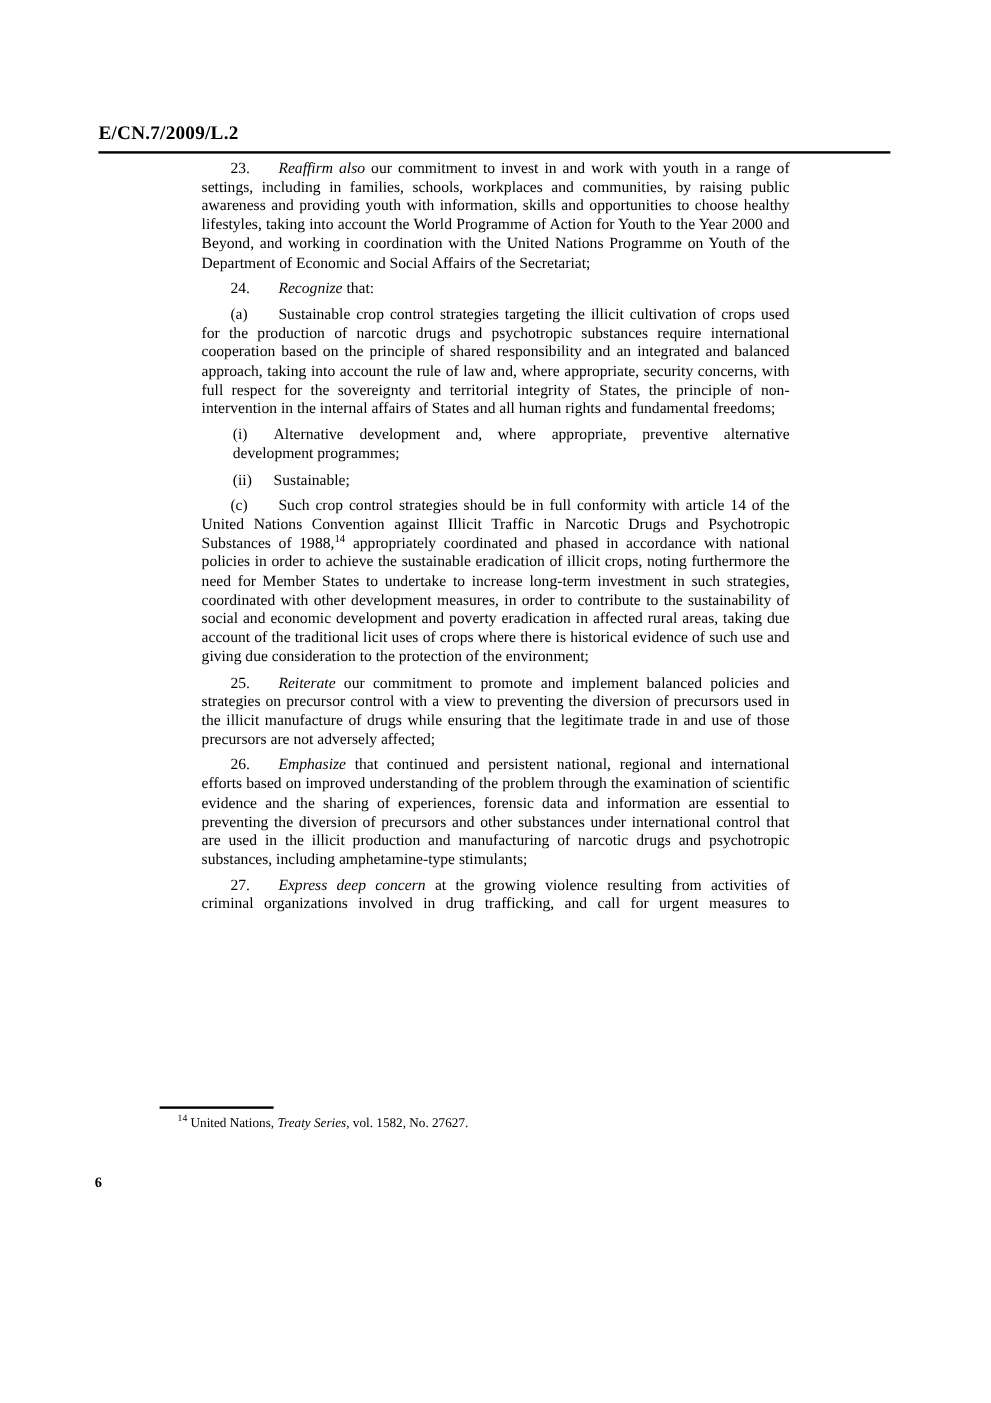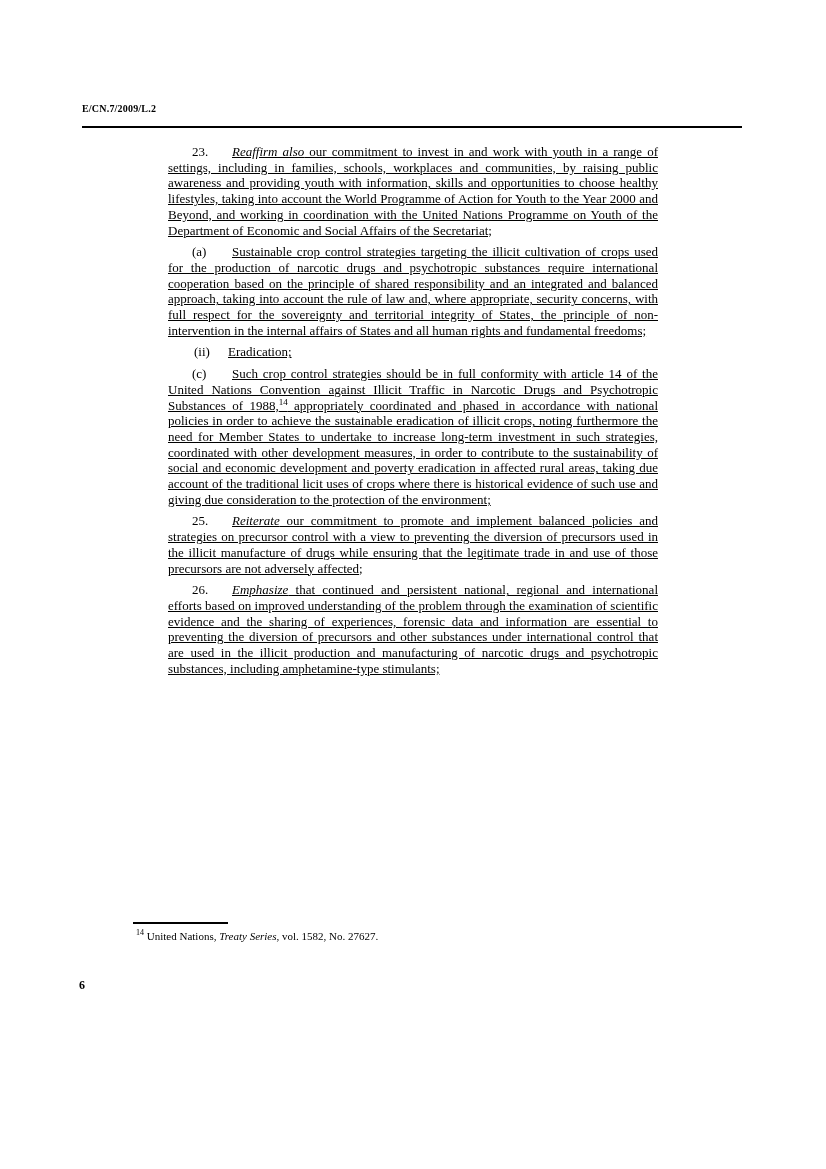--- a/index.html
+++ b/index.html
@@ -13,40 +13,39 @@
     height: 1169px;
     background: #ffffff;
     color: #000000;
     font-family: "Liberation Serif", "DejaVu Serif", serif;
     overflow: hidden;
   }
   .doc-symbol {
     position: absolute;
     left: 82px;
     top: 103px;
-    font-size: 10px;
+    font-size: 16px;
     font-weight: bold;
     letter-spacing: 0.2px;
   }
   .header-rule {
     position: absolute;
     left: 82px;
     top: 126px;
     width: 660px;
     height: 2px;
     background: #000000;
   }
   .doc-body {
     position: absolute;
     left: 168px;
-    top: 144px;
+    top: 132px;
     width: 490px;
     font-size: 13px;
     line-height: 15.7px;
-    text-decoration: underline;
   }
   .para {
     margin: 0 0 6px 0;
     text-align: justify;
     text-indent: 24px;
   }
   .para:last-child { margin-bottom: 0; }
   .para .marker {
     display: inline-block;
     width: 40px;
@@ -71,21 +70,21 @@
   .footnote-rule {
     position: absolute;
     left: 133px;
     top: 922px;
     width: 95px;
     height: 2px;
     background: #000000;
   }
   .footnote {
     position: absolute;
-    left: 136px;
+    left: 148px;
     top: 929px;
     width: 340px;
     font-size: 11px;
     line-height: 14px;
   }
   .footnote .seg-sup {
     font-size: 8px;
     vertical-align: super;
     line-height: 0;
   }
@@ -98,22 +97,25 @@
   }
 </style>
 </head>
 <body>
 
 <div class="page">
   <div class="doc-symbol">E/CN.7/2009/L.2</div>
   <div class="header-rule"></div>
   <div class="doc-body" id="doc-body">
       <p class="para numbered"><span class="marker">23.</span><span class="seg-italic">Reaffirm also</span><span> our commitment to invest in and work with youth in a range of settings, including in families, schools, workplaces and communities, by raising public awareness and providing youth with information, skills and opportunities to choose healthy lifestyles, taking into account the World Programme of Action for Youth to the Year 2000 and Beyond, and working in coordination with the United Nations Programme on Youth of the Department of Economic and Social Affairs of the Secretariat;</span></p>
+      <p class="para numbered"><span class="marker">24.</span><span class="seg-italic">Recognize</span><span> that:</span></p>
       <p class="para lettered"><span class="marker">(a)</span><span>Sustainable crop control strategies targeting the illicit cultivation of crops used for the production of narcotic drugs and psychotropic substances require international cooperation based on the principle of shared responsibility and an integrated and balanced approach, taking into account the rule of law and, where appropriate, security concerns, with full respect for the sovereignty and territorial integrity of States, the principle of non-intervention in the internal affairs of States and all human rights and fundamental freedoms;</span></p>
-      <p class="para roman"><span class="marker">(ii)</span><span>Eradication;</span></p>
+      <p class="para roman"><span class="marker">(i)</span><span>Alternative development and, where appropriate, preventive alternative development programmes;</span></p>
+      <p class="para roman"><span class="marker">(ii)</span><span>Sustainable;</span></p>
       <p class="para lettered"><span class="marker">(c)</span><span>Such crop control strategies should be in full conformity with article 14 of the United Nations Convention against Illicit Traffic in Narcotic Drugs and Psychotropic Substances of 1988,</span><span class="seg-sup">14</span><span> appropriately coordinated and phased in accordance with national policies in order to achieve the sustainable eradication of illicit crops, noting furthermore the need for Member States to undertake to increase long-term investment in such strategies, coordinated with other development measures, in order to contribute to the sustainability of social and economic development and poverty eradication in affected rural areas, taking due account of the traditional licit uses of crops where there is historical evidence of such use and giving due consideration to the protection of the environment;</span></p>
       <p class="para numbered"><span class="marker">25.</span><span class="seg-italic">Reiterate</span><span> our commitment to promote and implement balanced policies and strategies on precursor control with a view to preventing the diversion of precursors used in the illicit manufacture of drugs while ensuring that the legitimate trade in and use of those precursors are not adversely affected;</span></p>
       <p class="para numbered"><span class="marker">26.</span><span class="seg-italic">Emphasize</span><span> that continued and persistent national, regional and international efforts based on improved understanding of the problem through the examination of scientific evidence and the sharing of experiences, forensic data and information are essential to preventing the diversion of precursors and other substances under international control that are used in the illicit production and manufacturing of narcotic drugs and psychotropic substances, including amphetamine-type stimulants;</span></p>
+      <p class="para numbered fill-last"><span class="marker">27.</span><span class="seg-italic">Express deep concern</span><span> at the growing violence resulting from activities of criminal organizations involved in drug trafficking, and call for urgent measures to</span></p>
     </div>
   <div class="footnote-rule"></div>
   <div class="footnote" id="footnote"><span class="seg-sup">14</span><span> United Nations, </span><span class="seg-italic">Treaty Series</span><span>, vol. 1582, No. 27627.</span></div>
   <div class="page-number">6</div>
 </div>
 
 </body></html>

